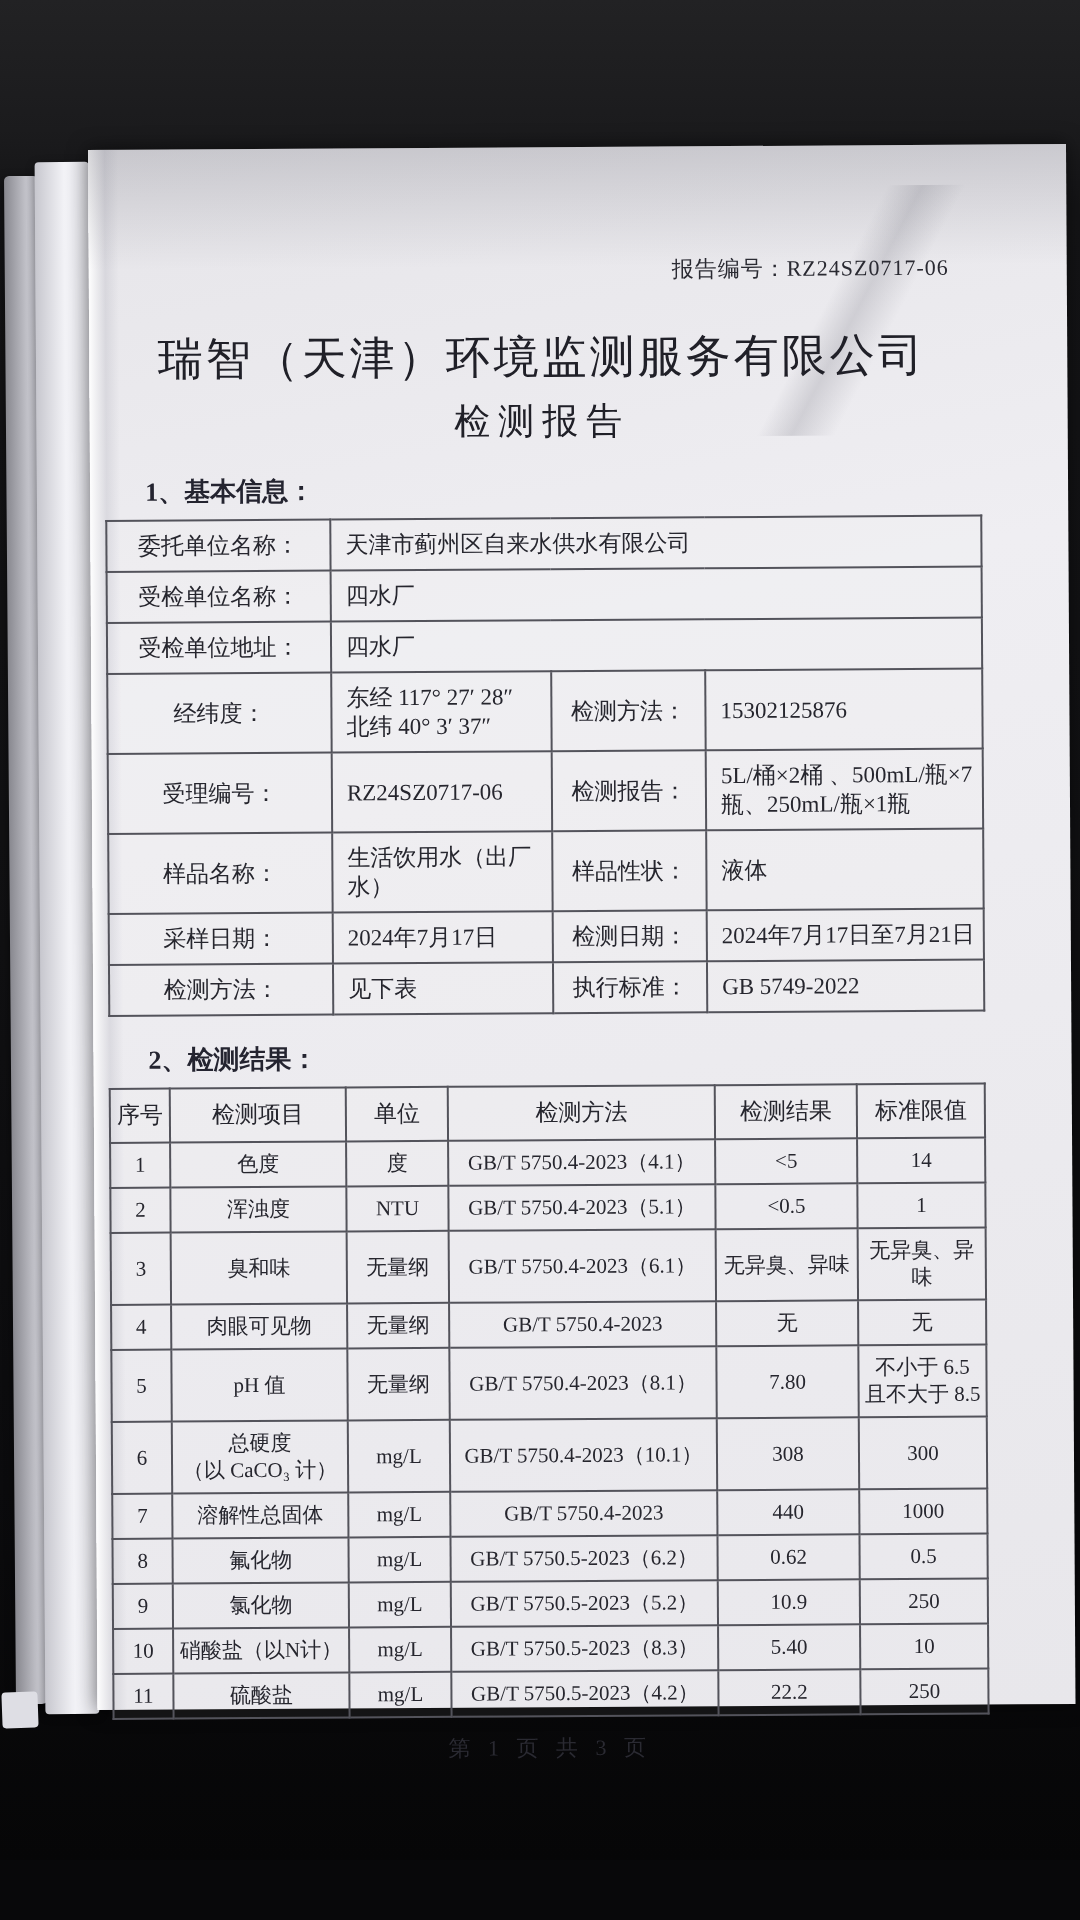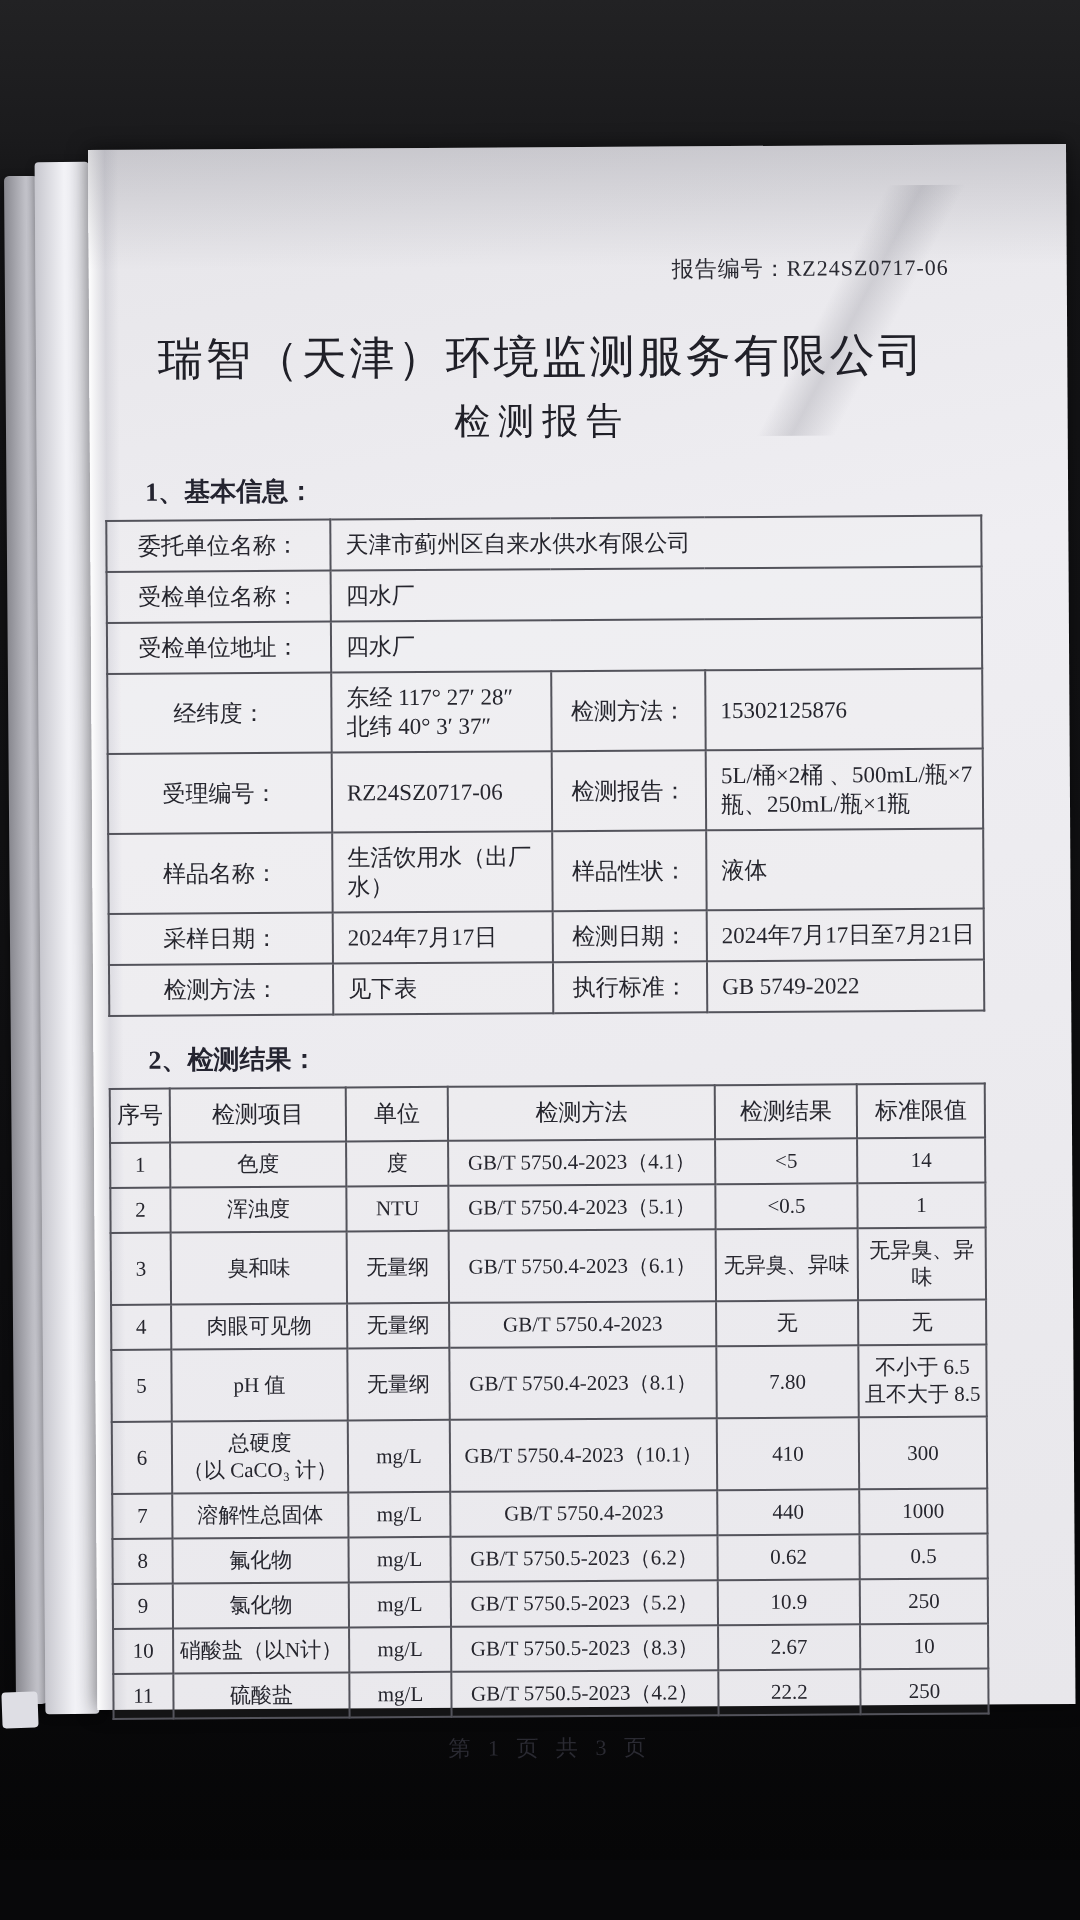--- a/index.html
+++ b/index.html
@@ -221,21 +221,21 @@
               <td>7.80</td>
               <td class="pre">不小于 6.5
 且不大于 8.5</td>
             </tr>
             <tr>
               <td>6</td>
               <td class="pre">总硬度
 （以 CaCO₃ 计）</td>
               <td>mg/L</td>
               <td>GB/T 5750.4-2023（10.1）</td>
-              <td>410</td>
+              <td>308</td>
               <td>300</td>
             </tr>
             <tr>
               <td>7</td>
               <td>溶解性总固体</td>
               <td>mg/L</td>
               <td>GB/T 5750.4-2023</td>
               <td>440</td>
               <td>1000</td>
             </tr>
@@ -253,21 +253,21 @@
               <td>mg/L</td>
               <td>GB/T 5750.5-2023（5.2）</td>
               <td>10.9</td>
               <td>250</td>
             </tr>
             <tr>
               <td>10</td>
               <td>硝酸盐（以N计）</td>
               <td>mg/L</td>
               <td>GB/T 5750.5-2023（8.3）</td>
-              <td>2.67</td>
+              <td>5.40</td>
               <td>10</td>
             </tr>
             <tr>
               <td>11</td>
               <td>硫酸盐</td>
               <td>mg/L</td>
               <td>GB/T 5750.5-2023（4.2）</td>
               <td>22.2</td>
               <td>250</td>
             </tr>

